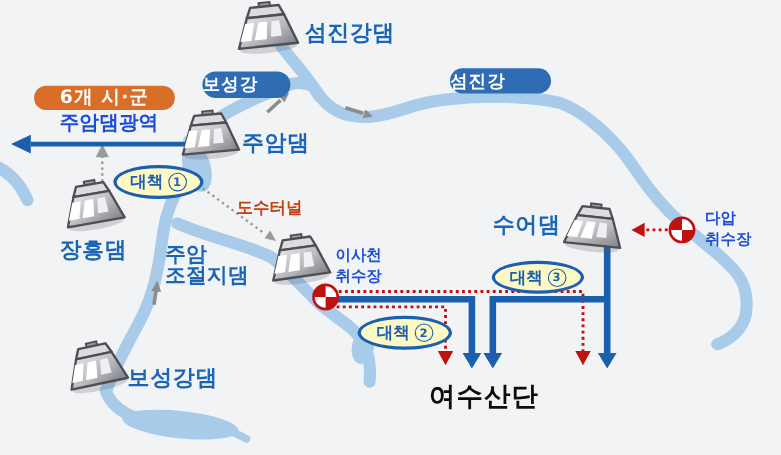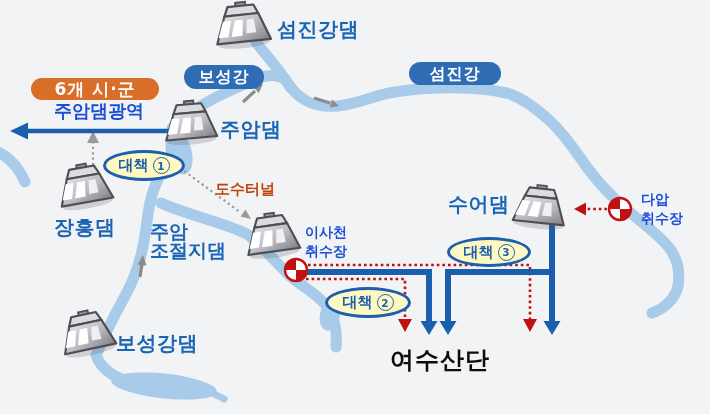--- a/index.html
+++ b/index.html
@@ -5,21 +5,21 @@
   html,body{margin:0;padding:0;}
   body{font-family:"DejaVu Sans","Liberation Sans",sans-serif;background:#e9eaec;}
   #stage{position:relative;width:710px;height:414px;background:#f2f3f5;overflow:hidden;}
   #gfx{position:absolute;left:0;top:0;z-index:1;}
   .lbl{position:absolute;z-index:5;font-weight:bold;white-space:nowrap;}
   .blue{color:#1b66b4;}
   .black{color:#1d4ed8;}
   .dam-name{font-size:20px;letter-spacing:0.5px;}
   .intake-name{font-size:14px;line-height:19px;}
   .pill{position:absolute;z-index:5;background:#2e6db3;color:#fff;font-weight:bold;
-        font-size:16px;border-radius:13px;text-align:center;letter-spacing:1px;}
+        font-size:16px;border-radius:13px;text-align:left;letter-spacing:1px;}
   .region-box{position:absolute;z-index:5;background:#d96e29;color:#fff;font-weight:bold;
         font-size:17px;border-radius:12px;text-align:center;letter-spacing:1px;}
   .measure{position:absolute;z-index:5;background:#fef9c3;border:3px solid #1b5fae;
         border-radius:50%;color:#1b5fae;font-weight:bold;font-size:15px;
         display:flex;align-items:center;justify-content:center;gap:4px;}
   .circ{display:inline-flex;align-items:center;justify-content:center;width:15px;height:15px;
         border:1.7px solid currentColor;border-radius:50%;font-size:10.5px;font-weight:bold;}
   .dest{font-size:24px;font-weight:900;color:#0c0c0c;letter-spacing:1px;}
   .two-line{line-height:19px;}
 </style>

